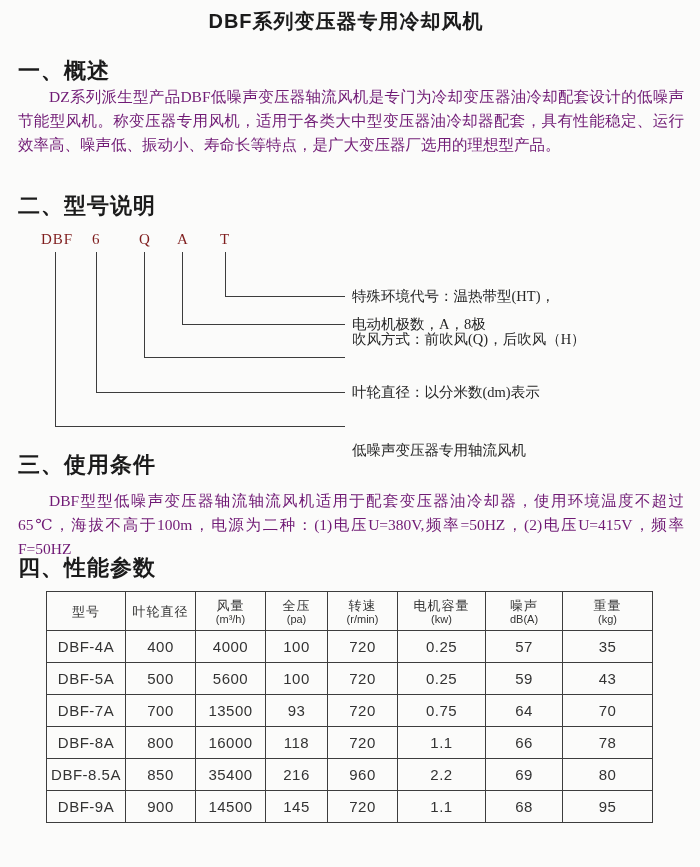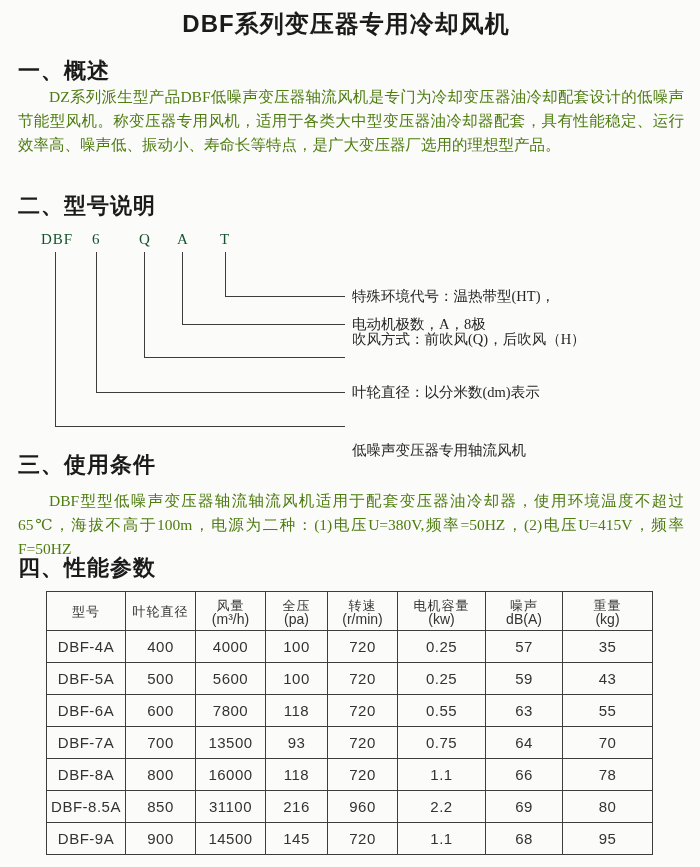--- a/index.html
+++ b/index.html
@@ -12,55 +12,55 @@
     color: #222;
     font-family: "Liberation Serif", "DejaVu Serif", serif;
     overflow: hidden;
   }
   .doc-title {
     position: absolute;
     top: 8px; left: 0; right: 8px;
     text-align: center;
     font-family: "Liberation Sans", "DejaVu Sans", sans-serif;
     font-weight: bold;
-    font-size: 24px;
+    font-size: 20px;
     letter-spacing: 1px;
     color: #1b1b1b;
   }
   .sec-heading {
     position: absolute;
     left: 18px;
     font-family: "Liberation Sans", "DejaVu Sans", sans-serif;
     font-weight: bold;
     font-size: 22px;
     letter-spacing: 1px;
     color: #1b1b1b;
   }
   .para {
     position: absolute;
     left: 18px;
     width: 666px;
     font-size: 15.5px;
     line-height: 24px;
     text-align: justify;
     text-indent: 2em;
-    color: #4d7c0f;
+    color: #701a75;
   }
   
   .diagram {
     position: absolute;
     top: 228px; left: 0;
     width: 700px; height: 215px;
   }
   .code-part {
     position: absolute;
     top: 3px;
     font-size: 15px;
     letter-spacing: 1px;
-    color: #14532d;
+    color: #7f1d1d;
   }
   .vline, .hline {
     position: absolute;
     background: #3c3c3c;
   }
   .vline { width: 1px; }
   .hline { height: 1px; }
   .legend-label {
     position: absolute;
     left: 352px;
@@ -81,21 +81,21 @@
   .perf-table th, .perf-table td {
     border: 1px solid #3d3d3d;
     text-align: center;
     vertical-align: middle;
     padding: 0;
     color: #333;
   }
   .perf-table th { height: 38px; font-weight: normal; }
   .perf-table td { height: 31px; font-size: 15px; letter-spacing: 0.5px; }
   .th-title { font-size: 13px; line-height: 15px; letter-spacing: 1px; }
-  .th-unit  { font-size: 14px; line-height: 12px; letter-spacing: 0; }
+  .th-unit  { font-size: 11px; line-height: 12px; letter-spacing: 0; }
 </style>
 </head>
 <body>
 
 <div class="page">
 
   <div class="doc-title">DBF系列变压器专用冷却风机</div>
 
   <div class="sec-heading" style="top:56px;">一、概述</div>
   <div class="para" style="top:85px;">DZ系列派生型产品DBF低噪声变压器轴流风机是专门为冷却变压器油冷却配套设计的低噪声节能型风机。称变压器专用风机，适用于各类大中型变压器油冷却器配套，具有性能稳定、运行效率高、噪声低、振动小、寿命长等特点，是广大变压器厂选用的理想型产品。</div>
@@ -198,30 +198,20 @@
         <td>DBF-5A</td>
         <td>500</td>
         <td>5600</td>
         <td>100</td>
         <td>720</td>
         <td>0.25</td>
         <td>59</td>
         <td>43</td>
       </tr>
       <tr>
-        <td>DBF-6A</td>
-        <td>600</td>
-        <td>7800</td>
-        <td>118</td>
-        <td>720</td>
-        <td>0.55</td>
-        <td>63</td>
-        <td>55</td>
-      </tr>
-      <tr>
         <td>DBF-7A</td>
         <td>700</td>
         <td>13500</td>
         <td>93</td>
         <td>720</td>
         <td>0.75</td>
         <td>64</td>
         <td>70</td>
       </tr>
       <tr>
@@ -230,21 +220,21 @@
         <td>16000</td>
         <td>118</td>
         <td>720</td>
         <td>1.1</td>
         <td>66</td>
         <td>78</td>
       </tr>
       <tr>
         <td>DBF-8.5A</td>
         <td>850</td>
-        <td>31100</td>
+        <td>35400</td>
         <td>216</td>
         <td>960</td>
         <td>2.2</td>
         <td>69</td>
         <td>80</td>
       </tr>
       <tr>
         <td>DBF-9A</td>
         <td>900</td>
         <td>14500</td>

